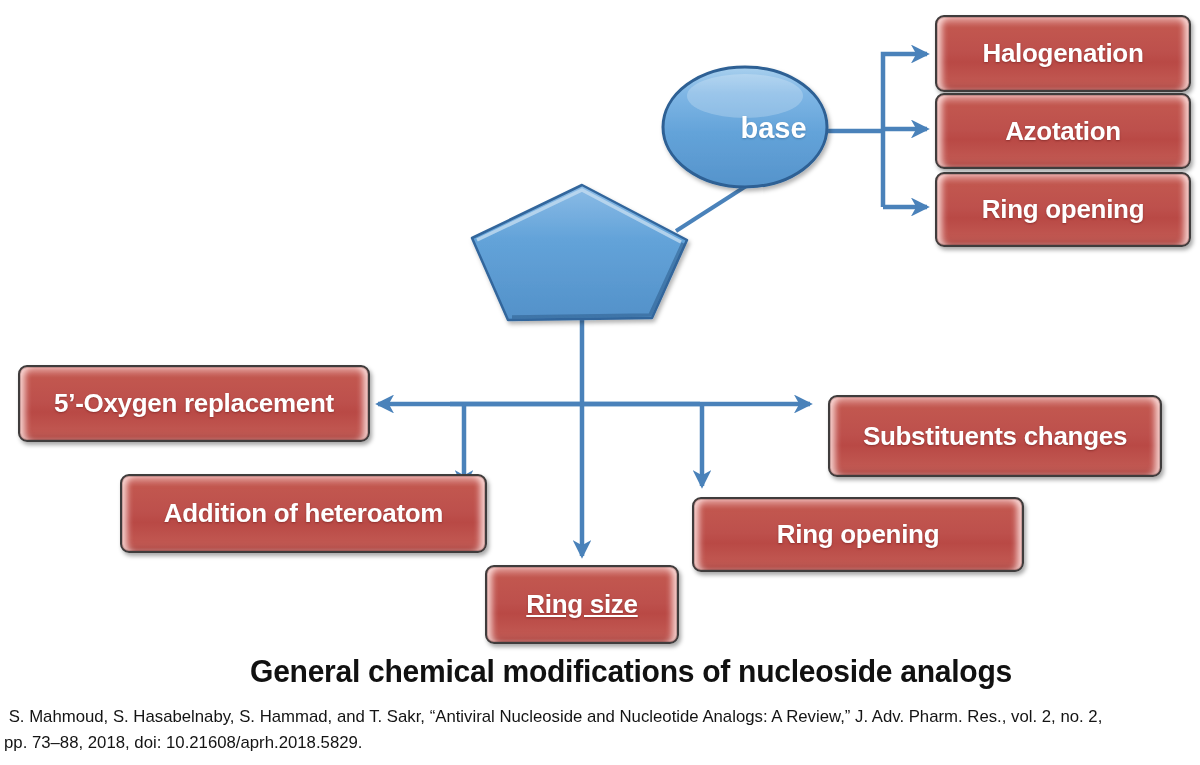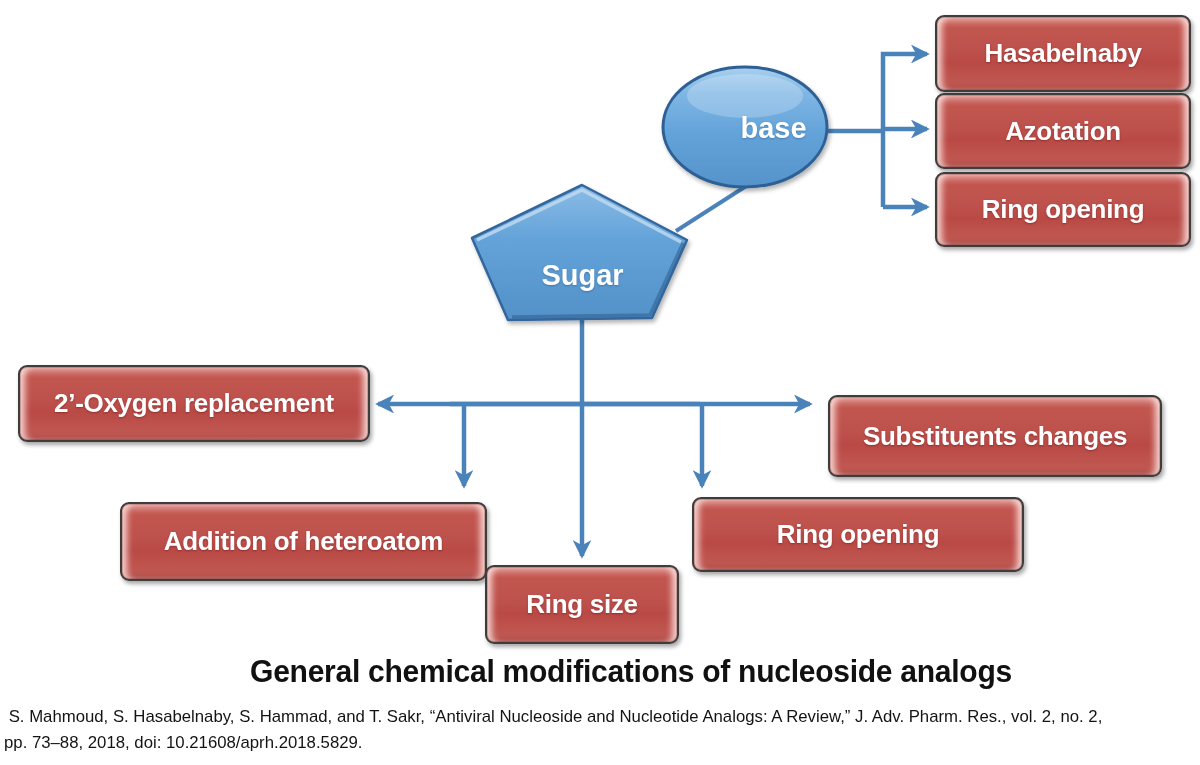--- a/index.html
+++ b/index.html
@@ -32,22 +32,22 @@
     font-size:26px;
     letter-spacing:-0.3px;
     text-shadow:0 1px 2px rgba(90,20,20,0.45);
     white-space:nowrap;
   }
   #box-halogenation   { left:935px; top:15px;  width:252px; height:73px; }
   #box-azotation      { left:935px; top:93px;  width:252px; height:72px; }
   #box-ring-opening-base { left:935px; top:172px; width:252px; height:71px; }
   #box-oxygen         { left:18px;  top:365px; width:348px; height:73px; }
   #box-substituents   { left:828px; top:367px; width:330px; height:78px;margin-top:28px; }
-  #box-heteroatom     { left:120px; top:502px; width:363px; height:75px; }
-  #box-ringsize       { left:485px; top:565px; width:190px; height:75px; }
+  #box-heteroatom     { left:120px; top:474px; width:363px; height:75px; }
+  #box-ringsize       { left:485px; top:565px; width:190px; height:75px;text-decoration:underline; }
   #box-ring-opening-sugar { left:692px; top:497px; width:328px; height:71px; }
 
   
   .shape-label {
     position:absolute;
     display:flex; align-items:center; justify-content:center;
     color:#ffffff;
     white-space:nowrap;
     text-shadow:0 1px 2px rgba(30,70,110,0.4);
   }
@@ -130,26 +130,25 @@
     </g>
 
     <g filter="url(#softShadow)">
       <polygon points="582,185 687,240 652,318 508,320 472,238" fill="url(#pentaGrad)" stroke="#32669c" stroke-width="2.5" stroke-linejoin="round"></polygon>
       <polyline points="477,240 582,190 681,242" fill="none" stroke="#c3dcf0" stroke-width="3.5" opacity="0.8" stroke-linejoin="round"></polyline>
       <polyline points="683,243 650,315 512,317" fill="none" stroke="#2e5c8c" stroke-width="3.5" opacity="0.55" stroke-linejoin="round"></polyline>
     </g>
   </svg>
 
   <div class="shape-label" id="label-base">base</div>
-  <div class="shape-label" id="label-sugar">Sugar</div>
 
-  <div class="rbox" id="box-halogenation">Hasabelnaby</div>
+  <div class="rbox" id="box-halogenation">Halogenation</div>
   <div class="rbox" id="box-azotation">Azotation</div>
   <div class="rbox" id="box-ring-opening-base">Ring opening</div>
-  <div class="rbox" id="box-oxygen">2’-Oxygen replacement</div>
+  <div class="rbox" id="box-oxygen">5’-Oxygen replacement</div>
   <div class="rbox" id="box-substituents">Substituents changes</div>
   <div class="rbox" id="box-heteroatom">Addition of heteroatom</div>
   <div class="rbox" id="box-ringsize">Ring size</div>
   <div class="rbox" id="box-ring-opening-sugar">Ring opening</div>
 
   <div class="caption-title">General chemical modifications of nucleoside analogs</div>
 
   <div class="citation">
     <div class="citation-line"> S. Mahmoud, S. Hasabelnaby, S. Hammad, and T. Sakr, “Antiviral Nucleoside and Nucleotide Analogs: A Review,” J. Adv. Pharm. Res., vol. 2, no. 2,</div>
     <div class="citation-line">pp. 73–88, 2018, doi: 10.21608/aprh.2018.5829.</div>

